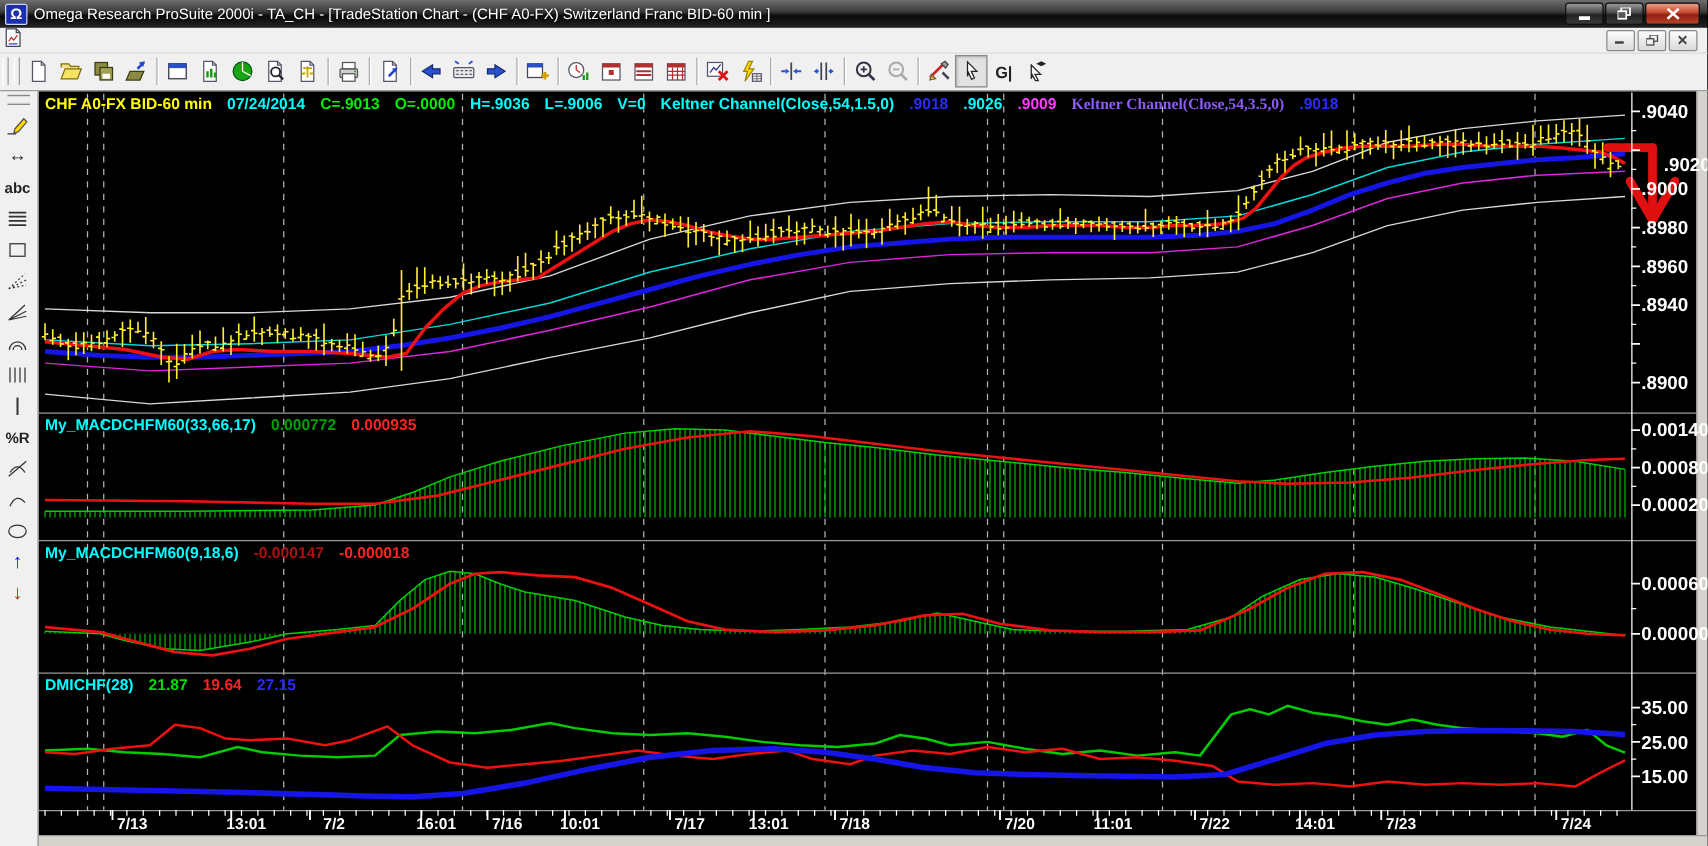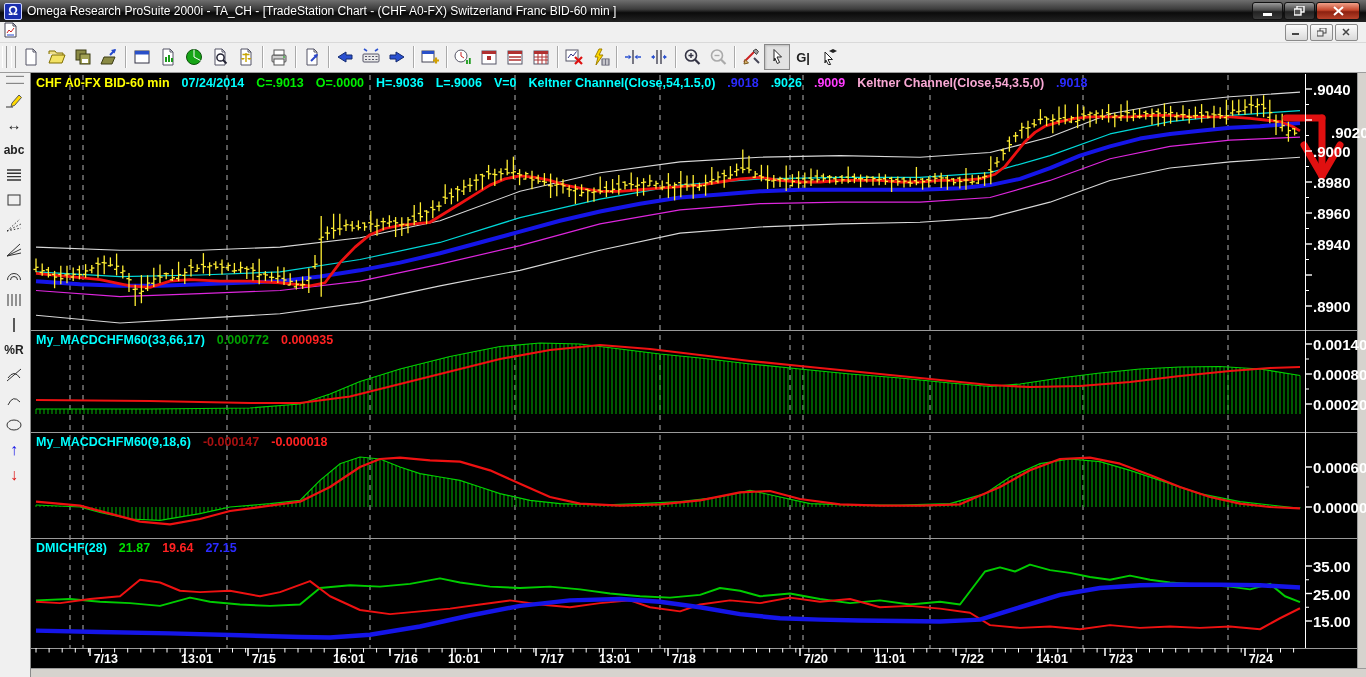--- a/index.html
+++ b/index.html
@@ -1824,21 +1824,21 @@
     <span class="ylab" style="left: 1313px; top: 336px;">0.00140</span>
     <span class="ylab" style="left: 1313px; top: 366px;">0.00080</span>
     <span class="ylab" style="left: 1313px; top: 396px;">0.00020</span>
     <span class="ylab" style="left: 1313px; top: 459px;">0.00060</span>
     <span class="ylab" style="left: 1313px; top: 499px;">0.00000</span>
     <span class="ylab" style="left: 1313px; top: 558px;">35.00</span>
     <span class="ylab" style="left: 1313px; top: 585.5px;">25.00</span>
     <span class="ylab" style="left: 1313px; top: 613px;">15.00</span>
     <span class="tlab" style="left: 62px; top: 652px;">7/13</span>
     <span class="tlab" style="left: 157px; top: 652px;">13:01</span>
-    <span class="tlab" style="left: 220px; top: 652px;">7/15</span>
+    <span class="tlab" style="left: 220px; top: 652px;">7/2</span>
     <span class="tlab" style="left: 309px; top: 652px;">16:01</span>
     <span class="tlab" style="left: 362px; top: 652px;">7/16</span>
     <span class="tlab" style="left: 424px; top: 652px;">10:01</span>
     <span class="tlab" style="left: 508px; top: 652px;">7/17</span>
     <span class="tlab" style="left: 575px; top: 652px;">13:01</span>
     <span class="tlab" style="left: 640px; top: 652px;">7/18</span>
     <span class="tlab" style="left: 772px; top: 652px;">7/20</span>
     <span class="tlab" style="left: 850px; top: 652px;">11:01</span>
     <span class="tlab" style="left: 928px; top: 652px;">7/22</span>
     <span class="tlab" style="left: 1012px; top: 652px;">14:01</span>
@@ -1849,21 +1849,21 @@
       <span style="color: rgb(0, 255, 255);">07/24/2014</span>
       <span style="color: rgb(0, 238, 0);">C=.9013</span>
       <span style="color: rgb(0, 238, 0);">O=.0000</span>
       <span style="color: rgb(0, 255, 255);">H=.9036</span>
       <span style="color: rgb(0, 255, 255);">L=.9006</span>
       <span style="color: rgb(0, 255, 255);">V=0</span>
       <span style="color: rgb(0, 255, 255);">Keltner Channel(Close,54,1.5,0)</span>
       <span style="color: rgb(43, 43, 255);">.9018</span>
       <span style="color: rgb(0, 255, 255);">.9026</span>
       <span style="color: rgb(255, 60, 255);">.9009</span>
-      <span style="color: #f9a8d4;">Keltner Channel(Close,54,3.5,0)</span>
+      <span style="color: #8b5cf6; font-family: Liberation Serif, serif;">Keltner Channel(Close,54,3.5,0)</span>
       <span style="color: rgb(43, 43, 255);">.9018</span>
     </div>
     <div class="phead" style="left: 36px; top: 333px;">
       <span style="color: rgb(0, 255, 255);">My_MACDCHFM60(33,66,17)</span>
       <span style="color: rgb(0, 160, 0);">0.000772</span>
       <span style="color: rgb(255, 34, 34);">0.000935</span>
     </div>
     <div class="phead" style="left: 36px; top: 435px;">
       <span style="color: rgb(0, 255, 255);">My_MACDCHFM60(9,18,6)</span>
       <span style="color: rgb(170, 17, 17);">-0.000147</span>

